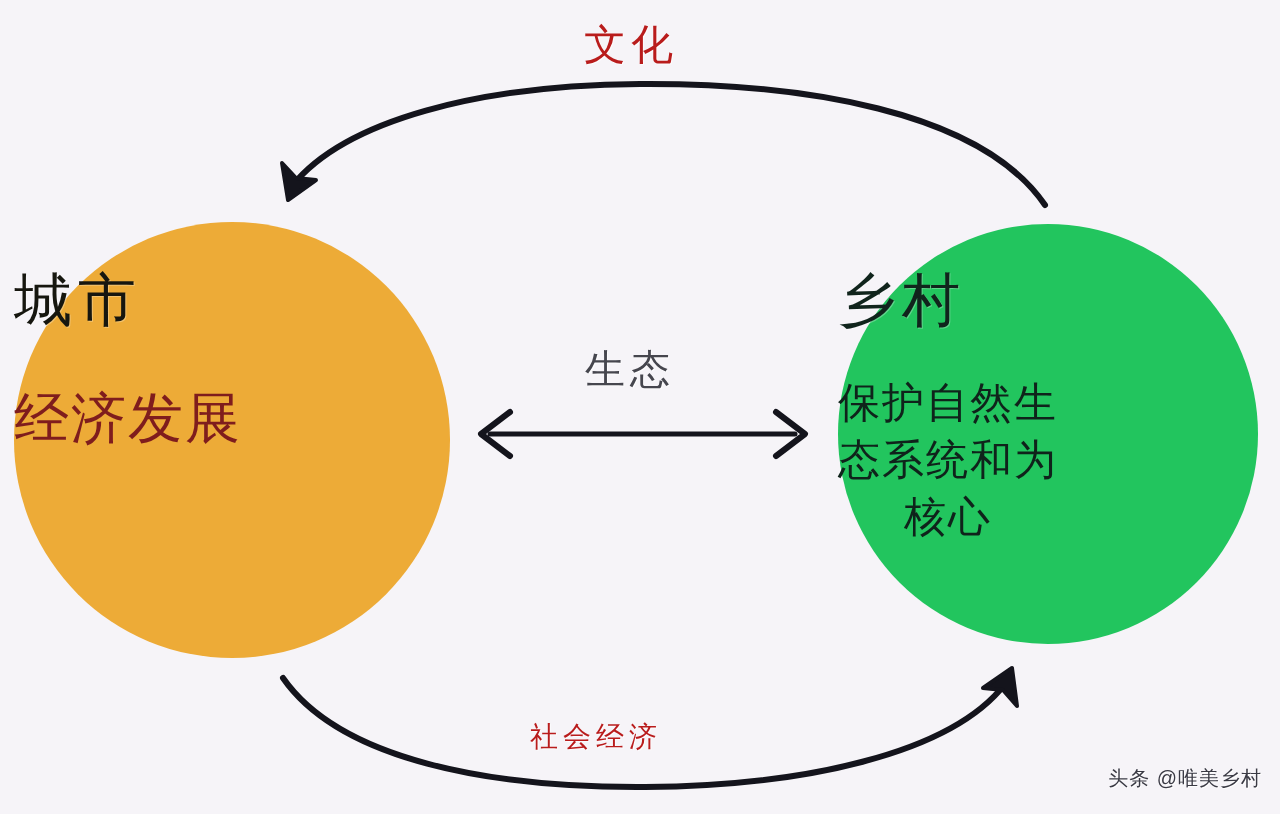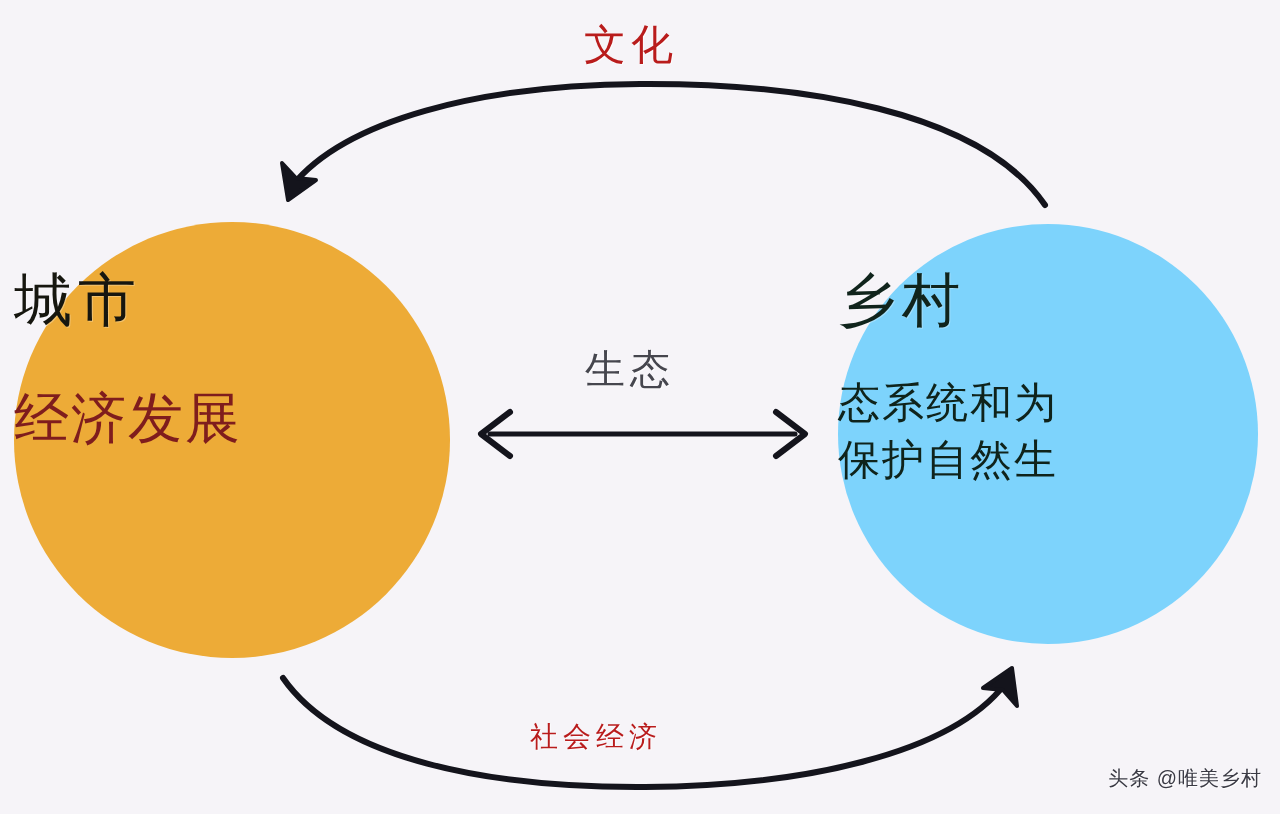--- a/index.html
+++ b/index.html
@@ -39,21 +39,21 @@
     width: 436px;
     height: 436px;
     background: #edab37;
     padding-top: 48px;
   }
   #node-village {
     left: 838px;
     top: 224px;
     width: 420px;
     height: 420px;
-    background: #7dd3fc;
+    background: #22c55e;
     padding-top: 46px;
   }
   .node-title {
     font-size: 58px;
     line-height: 1.08;
     letter-spacing: 6px;
     font-weight: 400;
     color: #16160f;
     text-shadow: 1px 1px 0 rgba(255,255,255,0.28);
   }
@@ -153,22 +153,23 @@
   <div class="node" id="node-city">
     <div class="node-title">城市</div>
     <div class="node-body">
       <span class="line">经济发展</span>
     </div>
   </div>
 
   <div class="node" id="node-village">
     <div class="node-title">乡村</div>
     <div class="node-body">
+      <span class="line">保护自然生</span>
       <span class="line">态系统和为</span>
-      <span class="line">保护自然生</span>
+      <span class="line">核心</span>
     </div>
   </div>
 
   <div class="arc-label" id="label-culture">文化</div>
   <div class="arc-label" id="label-ecology">生态</div>
   <div class="arc-label" id="label-social">社会经济</div>
 
   <div id="watermark">头条 @唯美乡村</div>
 
 </div>

